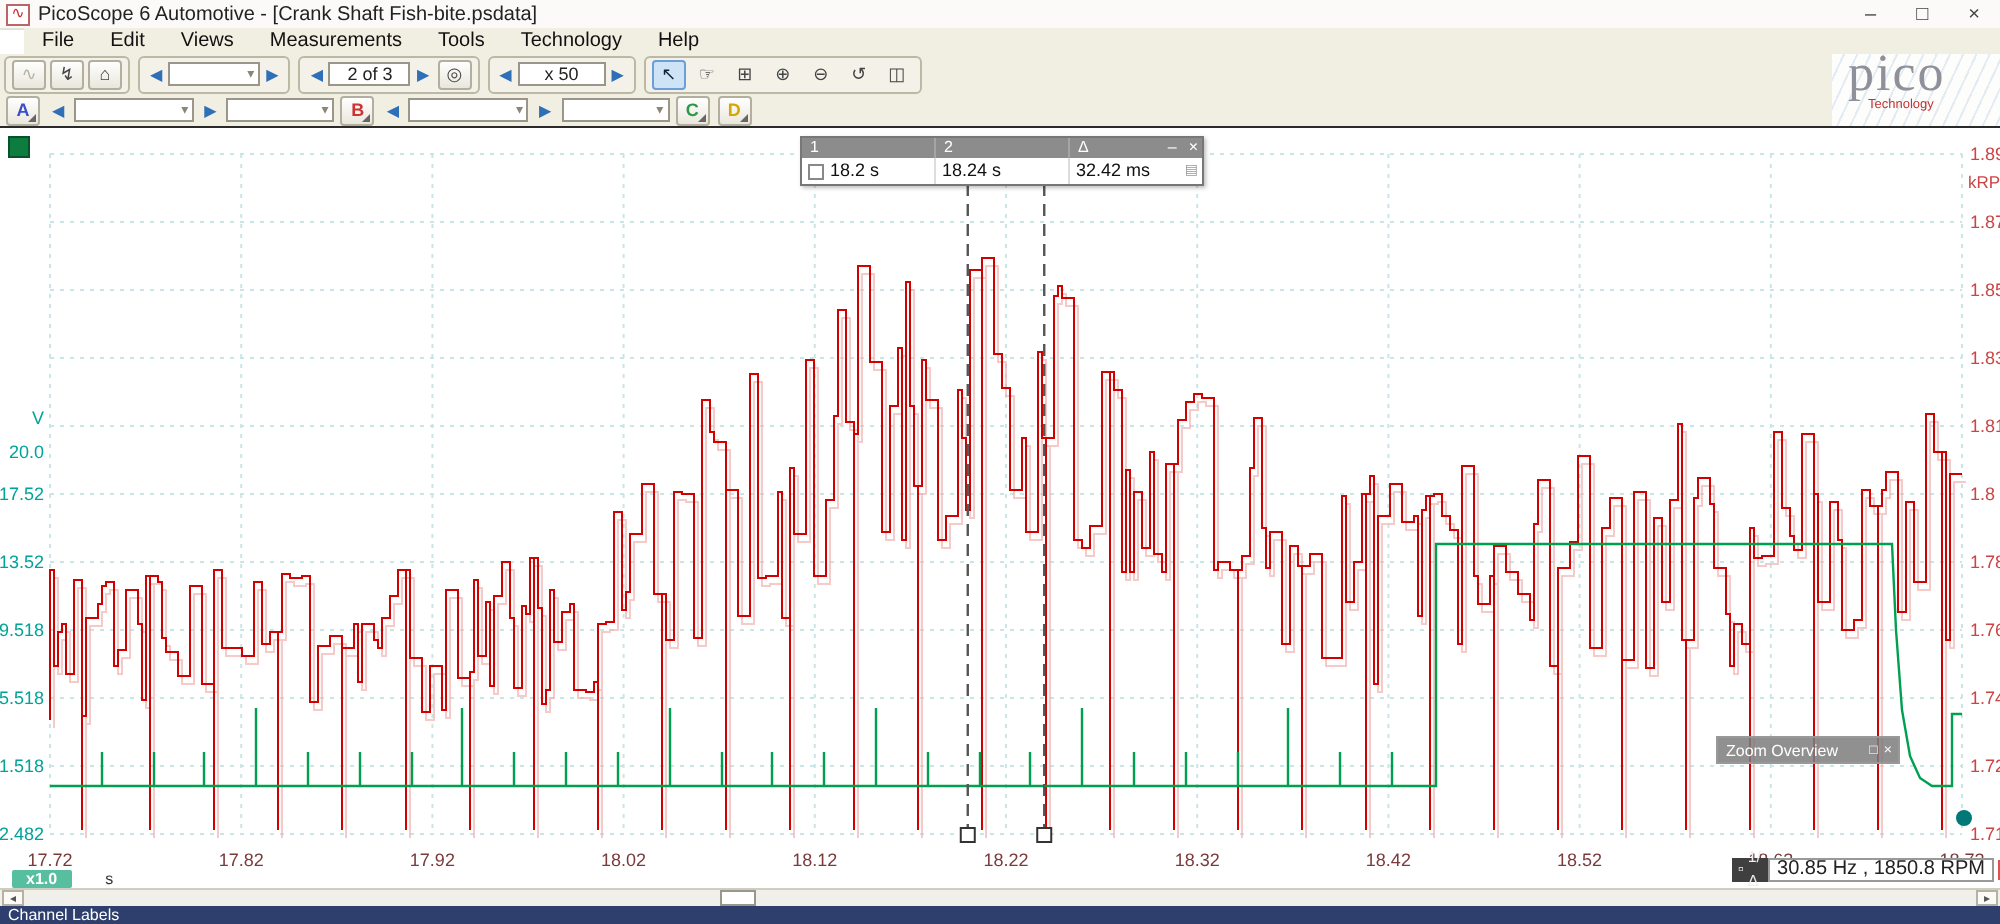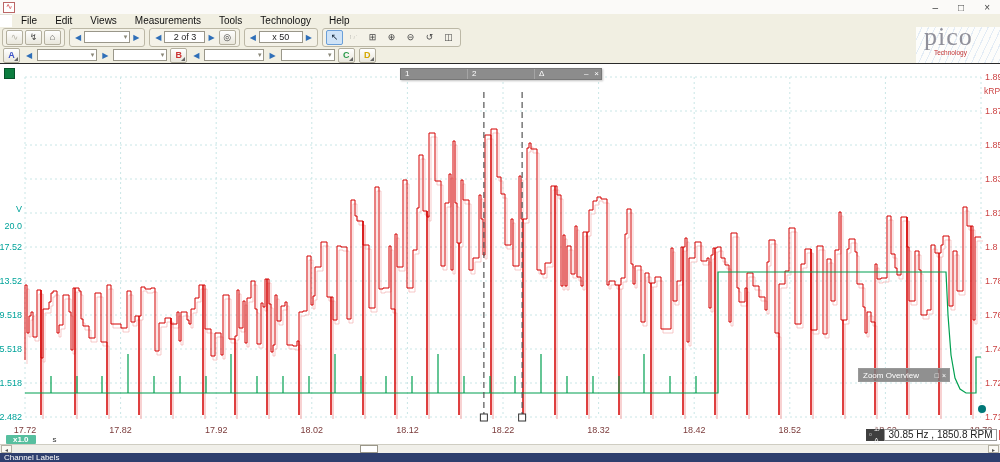--- a/index.html
+++ b/index.html
@@ -93,20 +93,21 @@
   .hs-thumb{position:absolute;left:360px;top:0;width:18px;height:8px;background:#fff;
             border:1px solid #9a978a;box-sizing:border-box}
   .bottombar{position:absolute;top:453px;left:0;width:100%;height:9px;background:#2e3f6e;
              color:#fff;font-size:8px;line-height:9px;padding-left:4px;box-sizing:border-box}
 </style>
 </head>
 <body>
 
 <div class="titlebar">
   <span class="appicon">∿</span>
+  <span>PicoScope 6 Automotive - [Crank Shaft Fish-bite.psdata]</span>
   <span class="wincontrols">
     <span>–</span>
     <span>□</span>
     <span>×</span>
   </span>
 </div>
 
 <div class="menubar">
   <span>File</span>
   <span>Edit</span>
@@ -258,20 +259,33 @@
   <div class="rulerbox">
     <div class="rb-head">
       <span class="rb-h">1</span>
       <span class="rb-h">2</span>
       <span class="rb-h">
         <span>Δ</span>
         <span class="rb-min">–</span>
         <span class="rb-x">×</span>
       </span>
     </div>
+    <div class="rb-row">
+      <span class="rb-c">
+        <span class="rb-chk"></span>
+        <span>18.2 s</span>
+      </span>
+      <span class="rb-c">
+        <span>18.24 s</span>
+      </span>
+      <span class="rb-c">
+        <span>32.42 ms</span>
+        <span class="rb-link">▤</span>
+      </span>
+    </div>
   </div>
 
   <div class="zoomov">
     <span class="zo-title">Zoom Overview</span>
     <span class="zo-ic">□</span>
     <span class="zo-ic">×</span>
   </div>
 
   <div class="tmult">
     <span class="tm-badge">x1.0</span>

